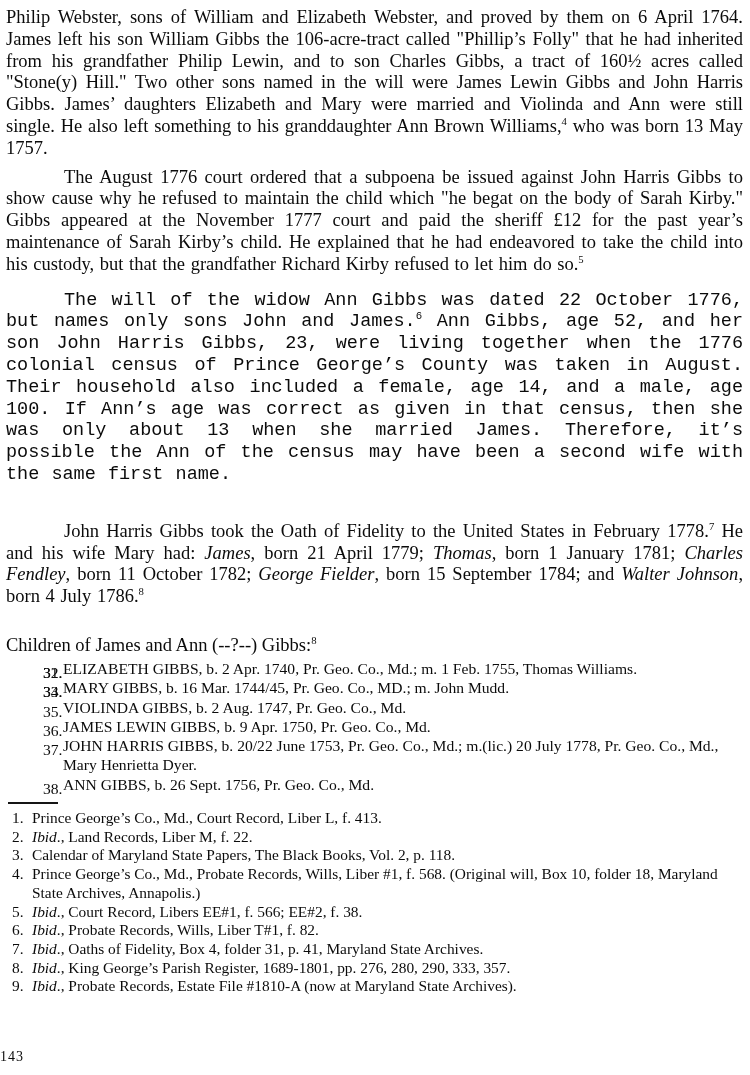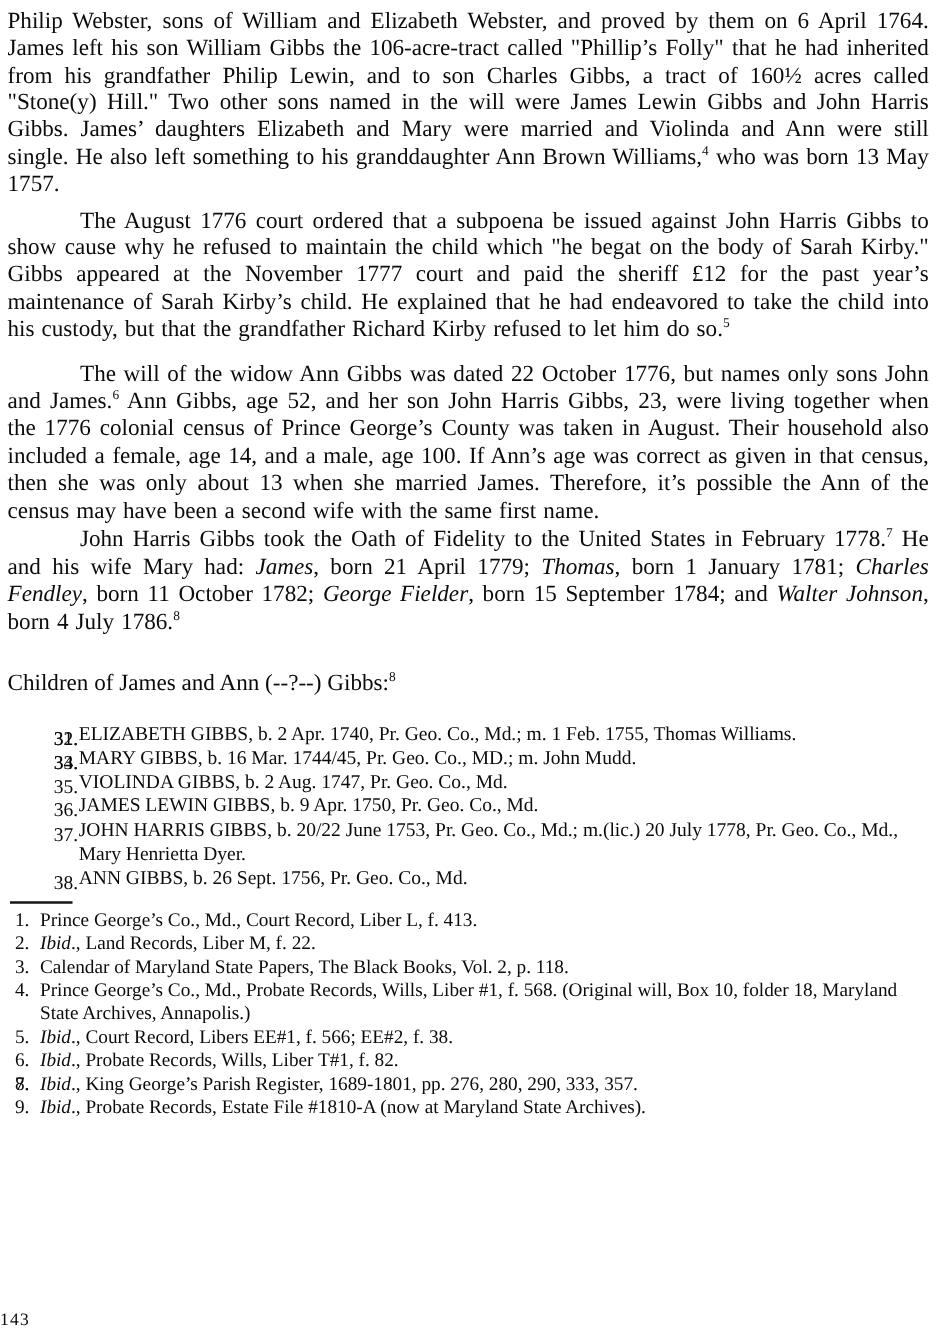--- a/index.html
+++ b/index.html
@@ -9,25 +9,25 @@
     padding:7px 7px 0 6px;
     font-family:"Liberation Serif","DejaVu Serif",serif;
   }
   .para{
     font-size:18.5px;line-height:21.8px;text-align:justify;margin:0;
     word-spacing:1px;
   }
   .para.indent{text-indent:58px;}
   .para.p1{margin-bottom:7px;}
   .para.p2{margin-bottom:14px;}
-  .para.p3{margin-bottom:2px;}
+  .para.p3{margin-bottom:35px;font-family:Liberation Mono, monospace;}
   .para.p4{margin-bottom:0;}
   sup{font-size:0.58em;vertical-align:super;line-height:0;}
   i{font-style:italic;}
-  .children-heading{font-size:18.5px;line-height:22px;margin:26px 0 20px 0;}
+  .children-heading{font-size:18.5px;line-height:22px;margin:26px 0 3px 0;}
   .children-list{font-size:15.6px;line-height:19.3px;}
   .child-item{position:relative;padding-left:57px;}
   .child-item .num{position:absolute;left:37px;top:4px;}
   .fn-rule{width:50px;border:none;border-top:2px solid #151515;margin:8px 0 5px 2px;}
   .footnotes{font-size:15.4px;line-height:18.7px;}
   .fn-item{position:relative;padding-left:26px;}
   .fn-item .num{position:absolute;left:6px;top:0;}
   .page-number{position:absolute;left:0;right:0;bottom:10px;text-align:left;font-size:14px;letter-spacing:1px;}
 </style>
 </head>
@@ -57,20 +57,20 @@
 
   <hr class="fn-rule">
 
   <div class="footnotes">
       <div class="fn-item"><span class="num">1.</span><span class="txt"><span>Prince George’s Co., Md., Court Record, Liber L, f. 413.</span></span></div>
       <div class="fn-item"><span class="num">2.</span><span class="txt"><i>Ibid</i><span>., Land Records, Liber M, f. 22.</span></span></div>
       <div class="fn-item"><span class="num">3.</span><span class="txt"><span>Calendar of Maryland State Papers, The Black Books, Vol. 2, p. 118.</span></span></div>
       <div class="fn-item"><span class="num">4.</span><span class="txt"><span>Prince George’s Co., Md., Probate Records, Wills, Liber #1, f. 568.  (Original will, Box 10, folder 18, Maryland State Archives, Annapolis.)</span></span></div>
       <div class="fn-item"><span class="num">5.</span><span class="txt"><i>Ibid</i><span>., Court Record, Libers EE#1, f. 566; EE#2, f. 38.</span></span></div>
       <div class="fn-item"><span class="num">6.</span><span class="txt"><i>Ibid</i><span>., Probate Records, Wills, Liber T#1, f. 82.</span></span></div>
-      <div class="fn-item"><span class="num">7.</span></div>
+      <div class="fn-item"><span class="num">7.</span><span class="txt"><i>Ibid</i><span>., Oaths of Fidelity, Box 4, folder 31, p. 41, Maryland State Archives.</span></span></div>
       <div class="fn-item"><span class="num">8.</span><span class="txt"><i>Ibid</i><span>., King George’s Parish Register, 1689-1801, pp. 276, 280, 290, 333, 357.</span></span></div>
       <div class="fn-item"><span class="num">9.</span><span class="txt"><i>Ibid</i><span>., Probate Records, Estate File #1810-A (now at Maryland State Archives).</span></span></div>
     </div>
 
   <div class="page-number">143</div>
 
 </div>
 
 </body></html>

